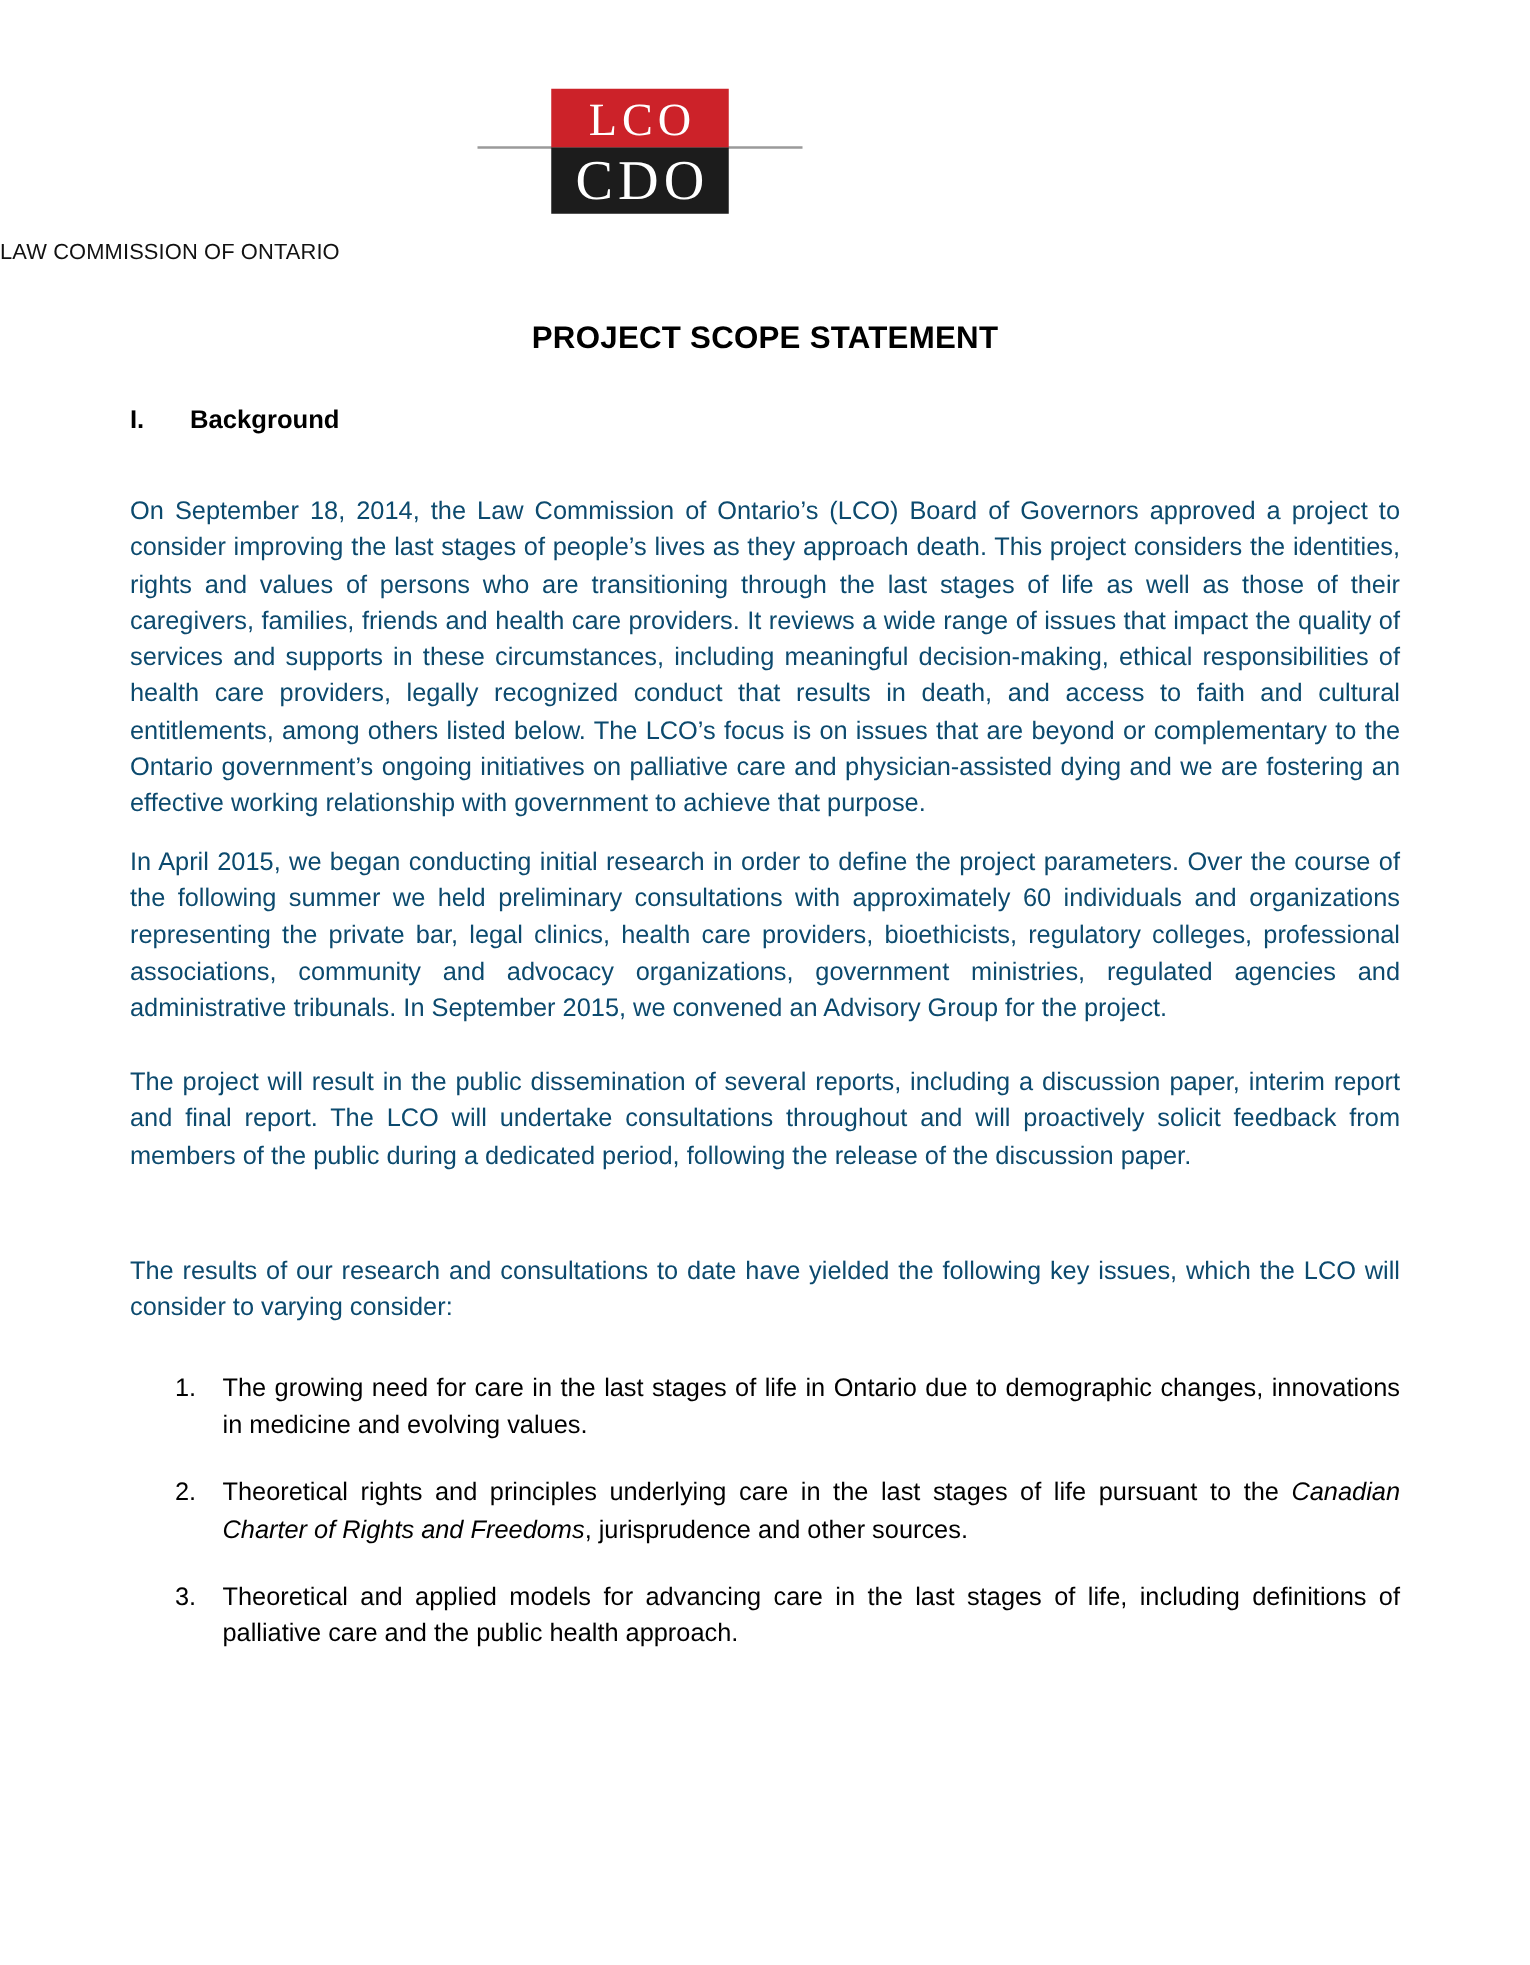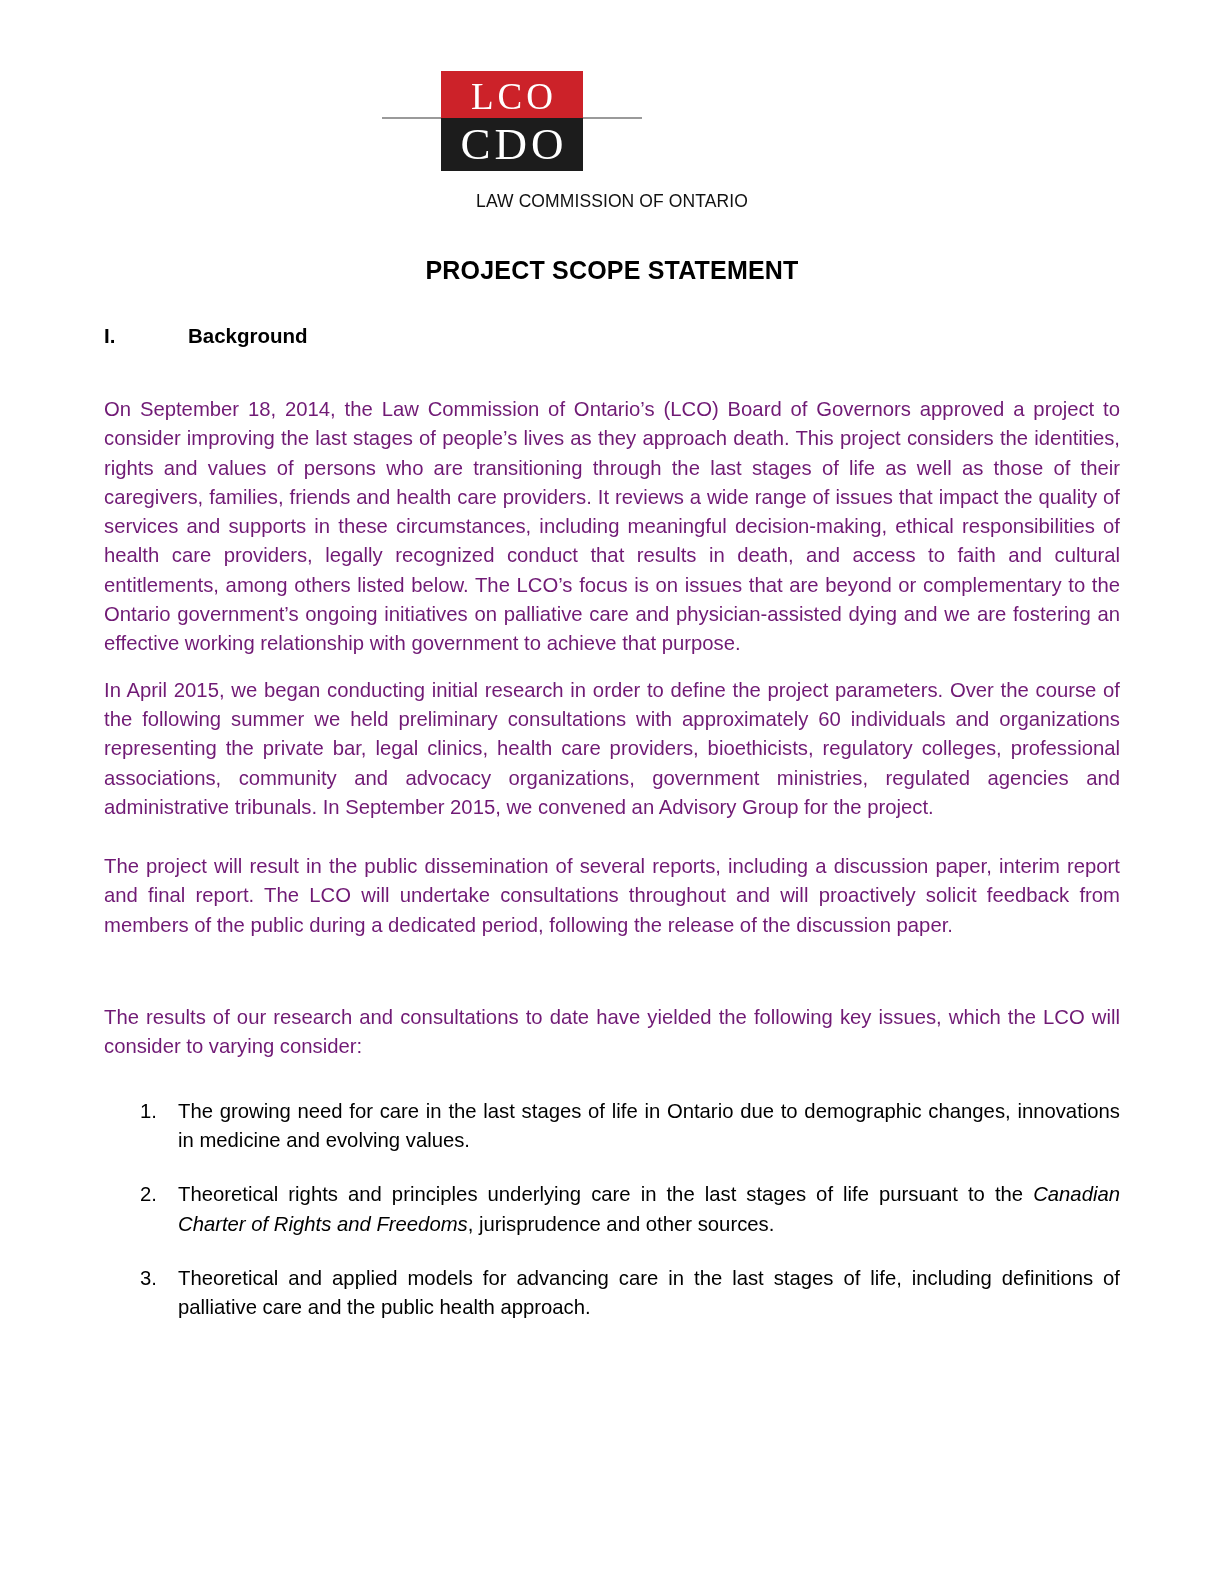--- a/index.html
+++ b/index.html
@@ -74,21 +74,20 @@
     padding-top: 4px;
     text-indent: 4px;
   }
 
   
   .org-lines {
     position: absolute;
     left: 0;
     top: 191px;
     width: 1224px;
-    text-align: center;
   }
   .org-line {
     font-size: 17.5px;
     line-height: 21px;
     letter-spacing: 0.1px;
     color: #111;
   }
 
   
   .doc-title {
@@ -117,31 +116,30 @@
     font-weight: bold;
     font-size: 20.5px;
     line-height: 28px;
   }
   .section-num {
     width: 48px;
     flex: 0 0 48px;
   }
   .section-title {
     flex: 1 1 auto;
-    margin-left: 36px;
   }
 
   
   p.para {
     margin: 0;
     font-size: 20.3px;
     line-height: 29.3px;
     text-align: justify;
     text-justify: inter-word;
-    color: #701a75;
+    color: #0c4a6e;
   }
   .gap-1 { height: 45px; }
   .gap-2 { height: 17px; }
   .gap-3 { height: 30px; }
   .gap-4 { height: 33px; }
   .gap-5 { height: 35px; }
 
   
   .num-list {
     margin: 0;

